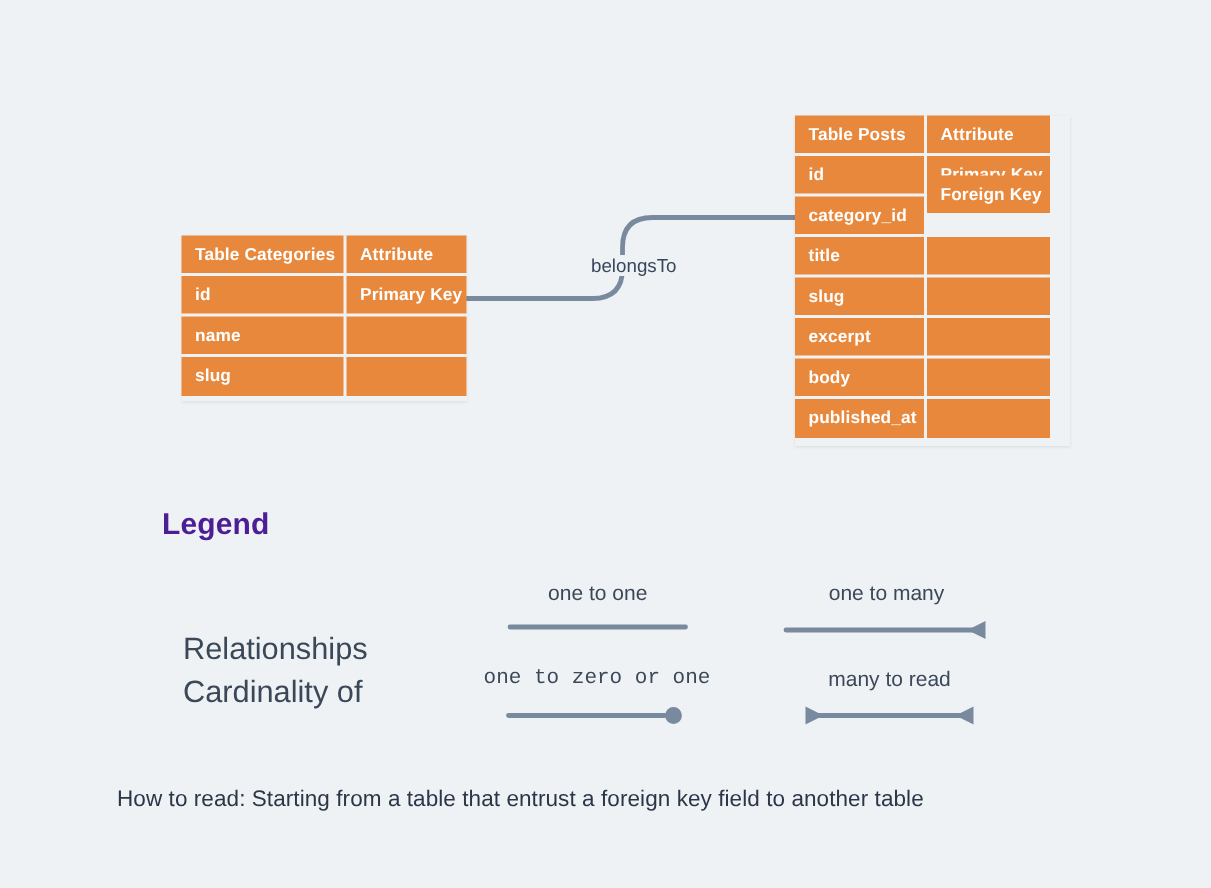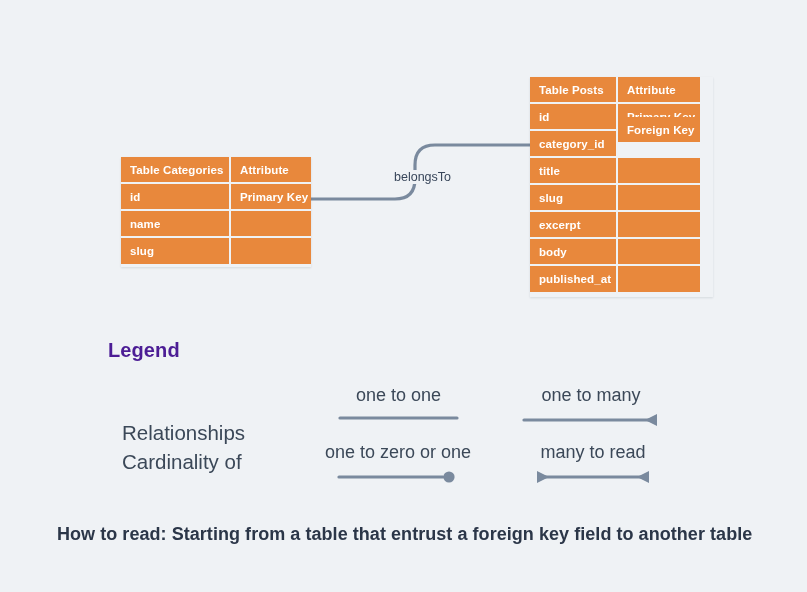--- a/index.html
+++ b/index.html
@@ -82,44 +82,44 @@
     font-size: 20.5px;
     color: #3b4858;
     line-height: 29px;
     width: 180px;
   }
 
   .legend-item {
     position: absolute;
   }
   .legend-item .legend-text {
-    font-size: 18px;
+    font-size: 14px;
     color: #3b4858;
     white-space: nowrap;
     display: block;
     text-align: center;
     line-height: 24px;
   }
   .legend-item .legend-symbol {
     display: block;
     margin-top: 6px;
   }
 
   #legend-one-to-one        { left: 337px; top: 383px; }
   #legend-one-to-many       { left: 521px; top: 383px; }
-  #legend-one-to-zero-or-one{ left: 303px; top: 440px; }
+  #legend-one-to-zero-or-one{ left: 303px; top: 440px; font-family: Liberation Mono, monospace; }
   #legend-many-to-many      { left: 513px; top: 440px; }
 
   
   #caption {
     position: absolute;
-    left: 57px;
+    left: 78px;
     top: 524px;
-    font-size: 18px;
-    font-weight: bold;
+    font-size: 15px;
+    font-weight: normal;
     color: #2b3648;
     letter-spacing: 0.05px;
     white-space: nowrap;
   }
 </style>
 </head>
 <body>
 
 <div id="canvas">
 

